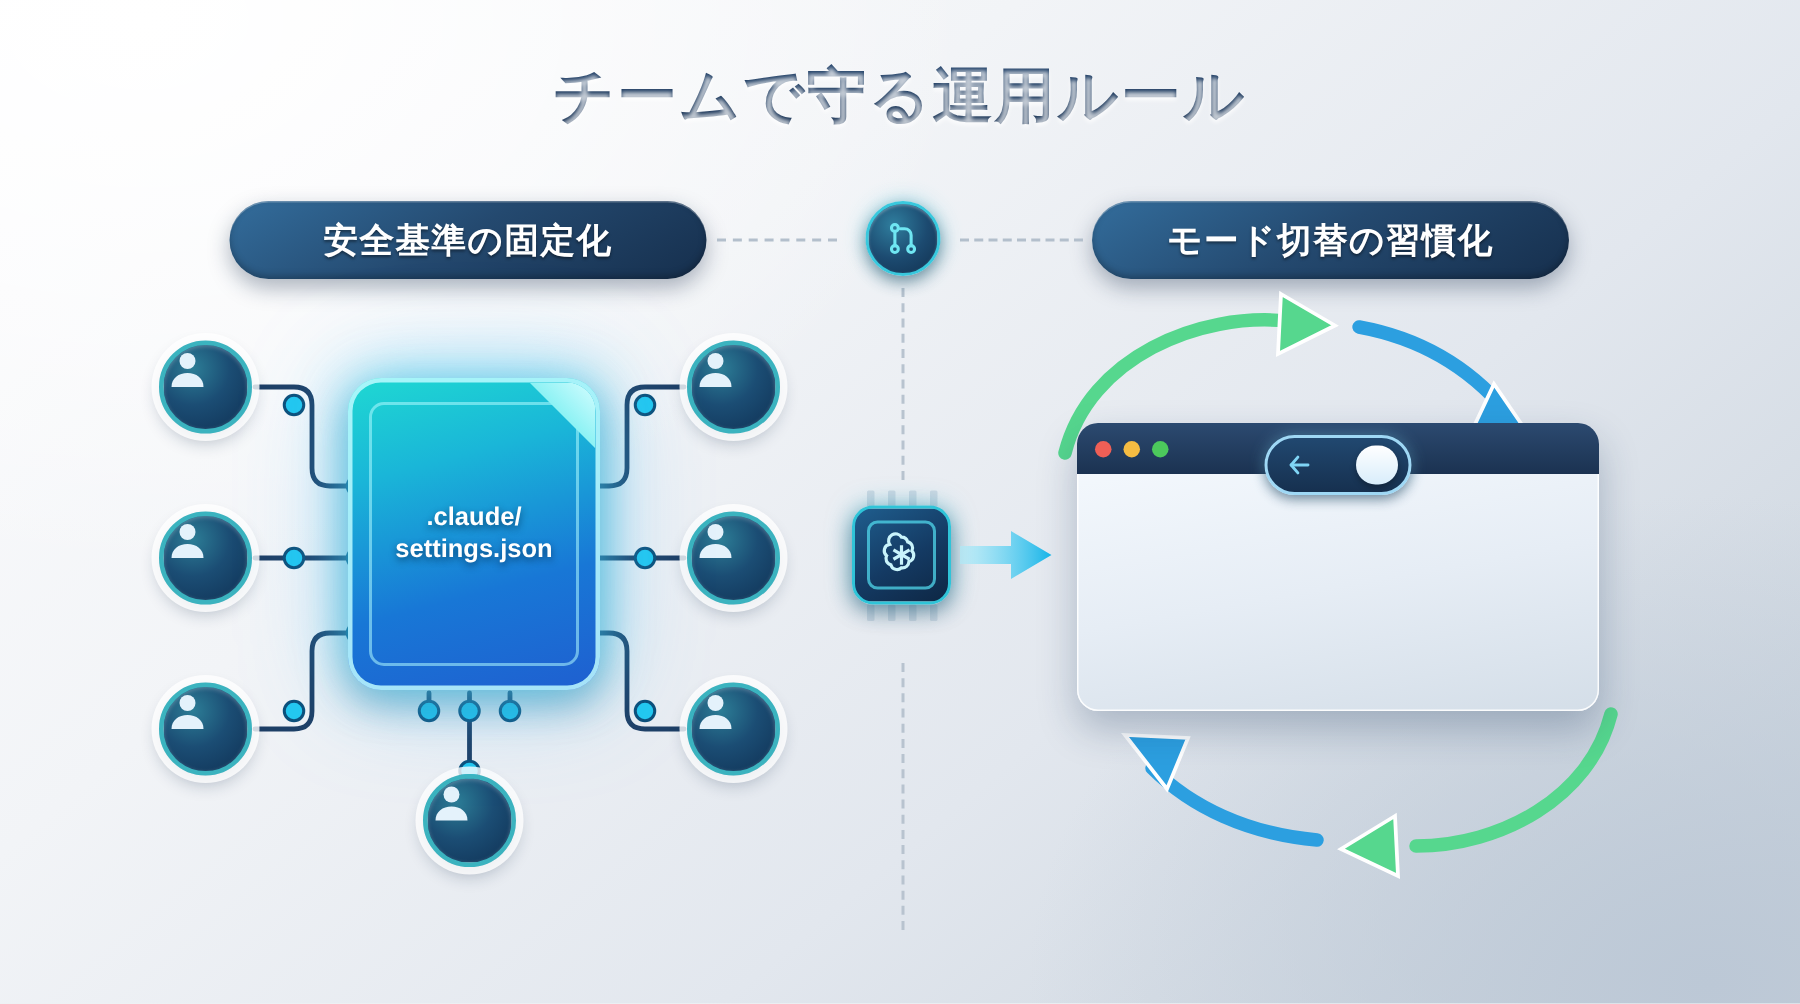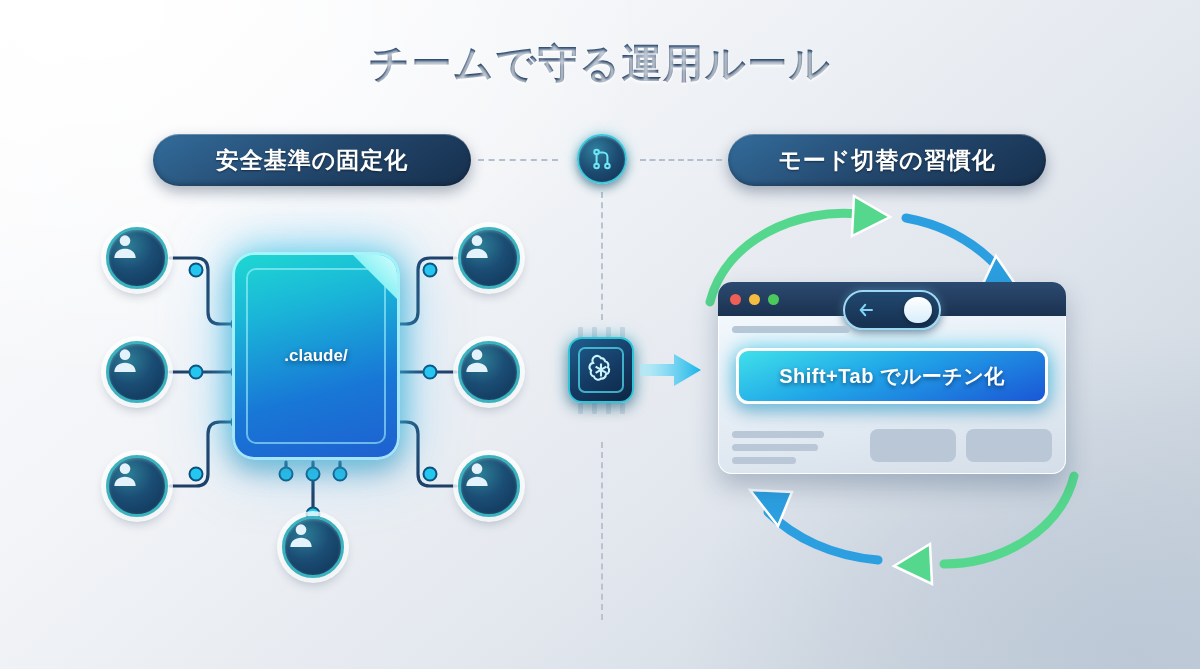--- a/index.html
+++ b/index.html
@@ -308,20 +308,21 @@
           <circle cx="12" cy="8" r="4"></circle>
           <path d="M4 21c0-4.4 3.6-7 8-7s8 2.6 8 7z"></path>
         </svg>
     </div>
   </div>
 
   <div class="doc">
     <div class="doc-fold"></div>
     <div class="doc-label">
       <div>.claude/</div>
+      <div>settings.json</div>
     </div>
   </div>
 
   <div class="chip">
     <svg width="34" height="34" viewBox="0 0 24 24" fill="none" stroke="#c9f4fb" stroke-width="1.5">
       <path d="M12 3.6a3 3 0 0 1 2.9 2.2 3 3 0 0 1 2 4.3 3 3 0 0 1-1.4 5 3 3 0 0 1-3.5 2.9 3 3 0 0 1-5-1.4 3 3 0 0 1-2-4.3A3 3 0 0 1 6.4 7a3 3 0 0 1 5.6-3.4z"></path>
       <path d="M12 7.4v9.2M8.2 9.6l7.6 4.4M8.2 14l7.6-4.4"></path>
     </svg>
   </div>
 
@@ -369,35 +370,16 @@
 
         <div class="toggle">
           <svg width="22" height="18" viewBox="0 0 24 24" fill="none" stroke="#7fd4f5" stroke-width="2.6" stroke-linecap="round" stroke-linejoin="round">
             <path d="M20 12H5"></path>
               <path d="M11 5l-6 7 6 7"></path>
           </svg>
           <span class="toggle-knob"></span>
         </div>
       </div>
 
-      <div class="bw-body">
-        <div class="skel top"></div>
-
-        <div class="cta">
-          <span>Shift+Tab でルーチン化</span>
-        </div>
-
-        <div class="bw-foot">
-          <div class="foot-lines">
-            <div class="skel" style="width:92px;"></div>
-            <div class="skel" style="width:86px;"></div>
-            <div class="skel" style="width:64px;"></div>
-          </div>
-          <div class="foot-blocks">
-            <div class="block"></div>
-            <div class="block"></div>
-          </div>
-        </div>
-      </div>
     </div>
   </div>
 
 </div>
 
 </body></html>

